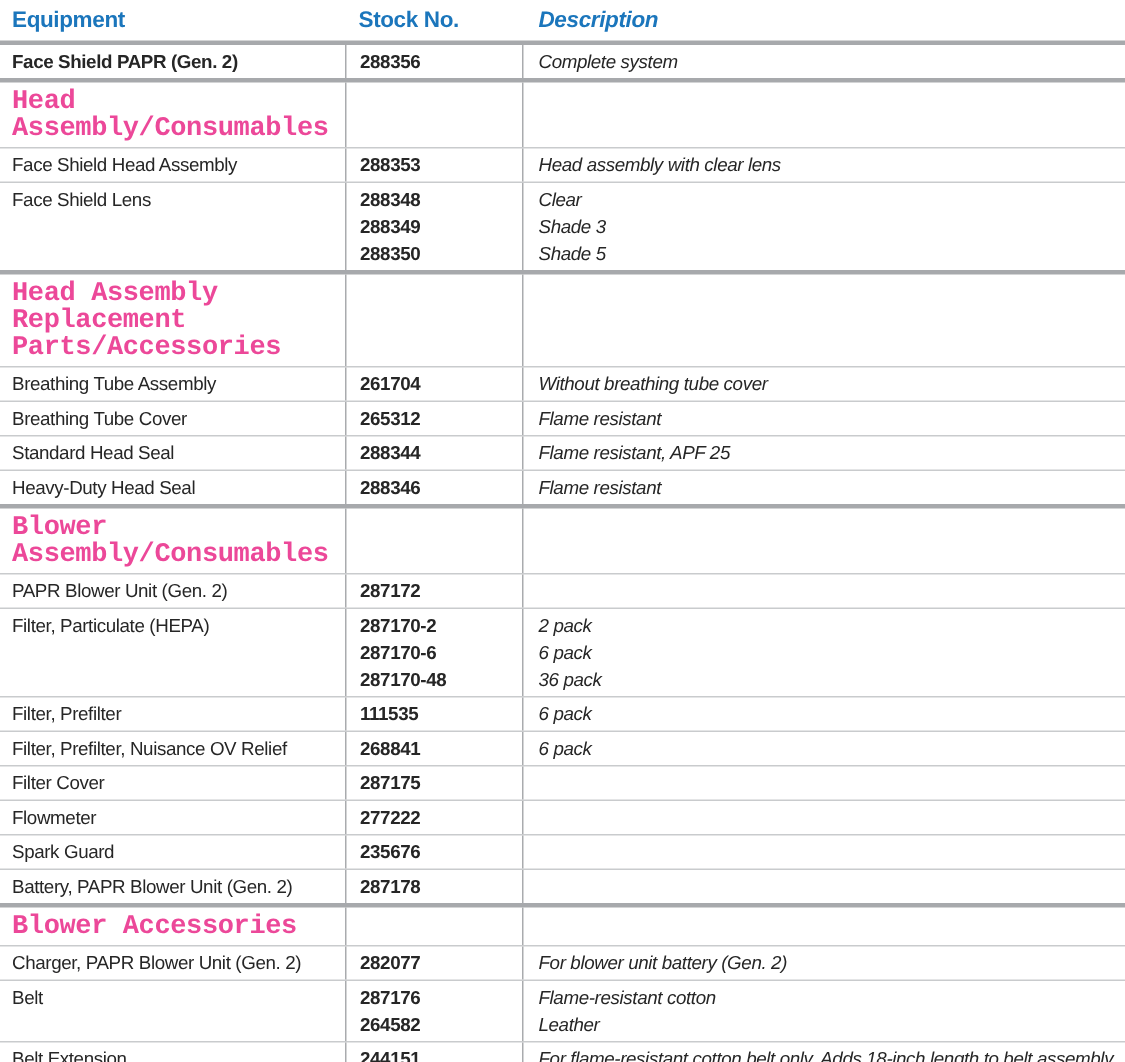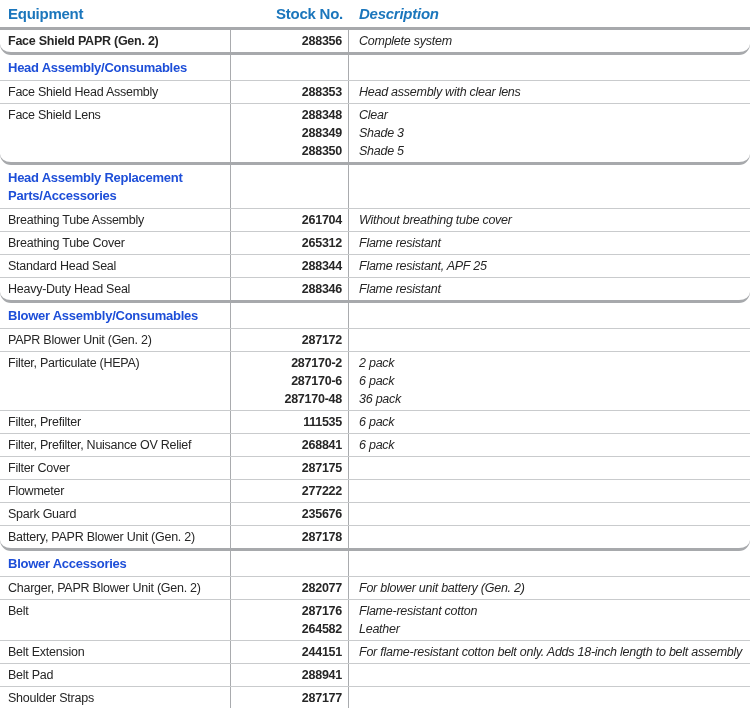--- a/index.html
+++ b/index.html
@@ -14,66 +14,65 @@
     letter-spacing: -0.25px;
     color: #262626;
     line-height: 18px;
   }
   .row {
     display: flex;
     border-bottom: 1px solid #c9cbcd;
   }
   .row.thick {
     border-bottom: 3px solid #a7a9ac;
-    border-radius: 11px;
   }
   .thead {
     border-bottom: 3px solid #a7a9ac;
   }
   .c1 {
     width: 230px;
     box-sizing: border-box;
     padding: 2px 6px 2px 8px;
     white-space: nowrap;
     overflow: hidden;
   }
   .c2 {
     width: 119px;
     box-sizing: border-box;
     border-left: 1px solid #a9abae;
     border-right: 1px solid #a9abae;
     padding: 2px 6px 2px 9px;
     font-weight: bold;
     white-space: nowrap;
     overflow: hidden;
-    text-align: right;
   }
   .c3 {
     flex: 1;
     box-sizing: border-box;
     padding: 2px 4px 2px 10px;
     white-space: nowrap;
     overflow: hidden;
     font-style: italic;
   }
   .thead .c1, .thead .c2, .thead .c3 {
     border: none;
     color: #1b76bc;
     font-weight: bold;
     font-size: 15px;
     padding-top: 5px;
     padding-bottom: 4px;
   }
   .section .c1 {
-    color: #1d4ed8;
-    font-weight: bold;
-    font-size: 13px;
+    color: #ec4899;
+    font-weight: bold;
+    font-size: 18px;
     white-space: normal;
     padding-top: 4px;
     padding-bottom: 3px;
+    font-family: Liberation Mono, monospace;
   }
   .bold .c1 {
     font-weight: bold;
   }
   .ln {
     display: block;
   }
 </style>
 </head>
 <body>

